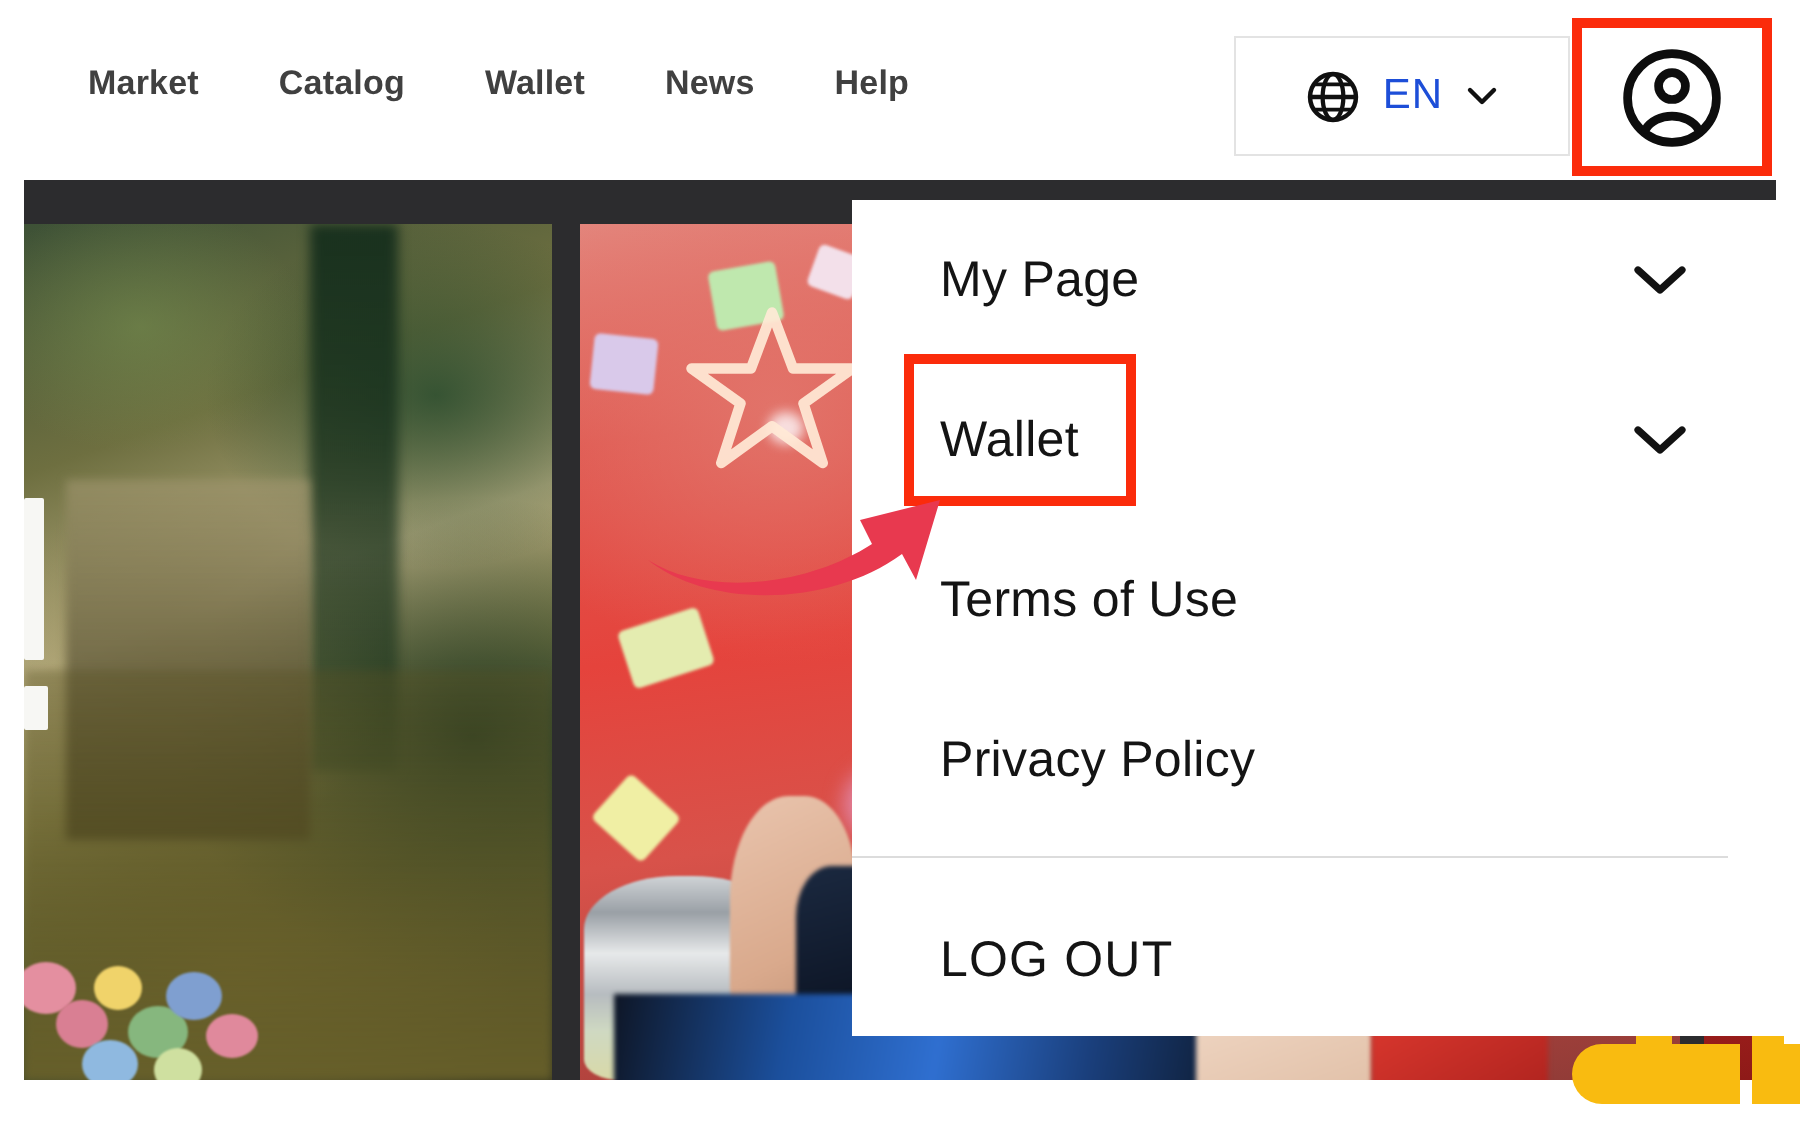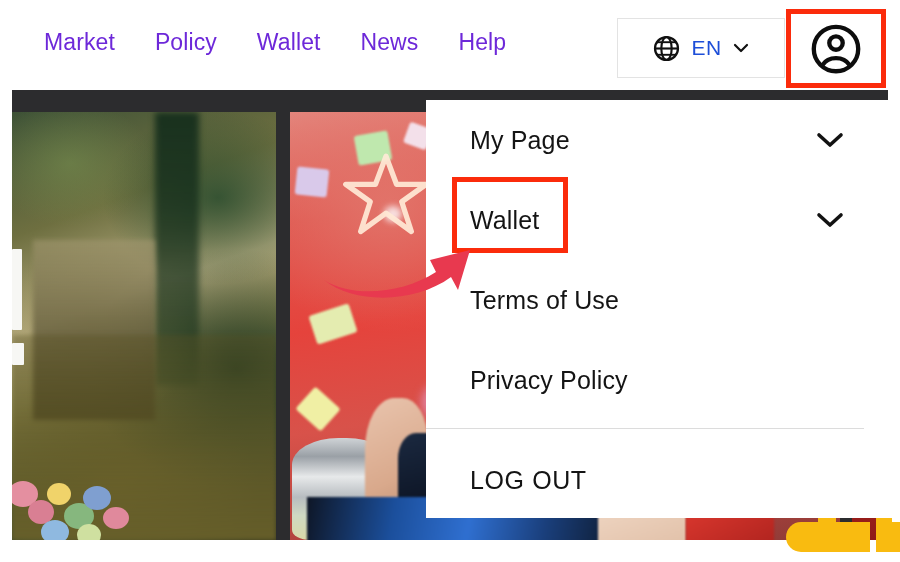--- a/index.html
+++ b/index.html
@@ -14,21 +14,21 @@
   
   .topnav {
     position: absolute; left: 0; top: 0; width: 900px; height: 90px;
     background: #ffffff; z-index: 40;
   }
   .nav-links {
     position: absolute; left: 44px; top: 27px;
     display: flex; align-items: center; gap: 40px;
   }
   .nav-link {
-    font-size: 23px; font-weight: 400; color: #6d28d9;
+    font-size: 17px; font-weight: 700; color: #404040;
     letter-spacing: 0.1px; line-height: 30px; white-space: nowrap;
     cursor: pointer;
   }
 
   .lang-box {
     position: absolute; left: 617px; top: 18px;
     width: 168px; height: 60px;
     border: 1px solid #e3e3e3; background: #fff;
     display: flex; align-items: center; justify-content: center; gap: 11px;
     cursor: pointer;
@@ -301,21 +301,21 @@
     <i class="yl" style="left:34px;top:0px;width:18px;height:44px;"></i>
     <i class="yl" style="left:52px;top:14px;width:34px;height:30px;"></i>
     <i class="yl" style="left:92px;top:0px;width:16px;height:44px;"></i>
     <i class="yl" style="left:108px;top:14px;width:8px;height:30px;"></i>
   </div>
 
   <div class="topnav">
 
     <div class="nav-links">
       <span class="nav-link">Market</span>
-      <span class="nav-link">Policy</span>
+      <span class="nav-link">Catalog</span>
       <span class="nav-link">Wallet</span>
       <span class="nav-link">News</span>
       <span class="nav-link">Help</span>
     </div>
 
     <div class="lang-box">
       <svg class="globe-icon" viewBox="0 0 24 24">
         <circle cx="12" cy="12" r="10.2" fill="none" stroke="#101010" stroke-width="2"></circle>
         <ellipse cx="12" cy="12" rx="4.6" ry="10.2" fill="none" stroke="#101010" stroke-width="1.9"></ellipse>
         <line x1="1.9" y1="12" x2="22.1" y2="12" stroke="#101010" stroke-width="1.9"></line>

